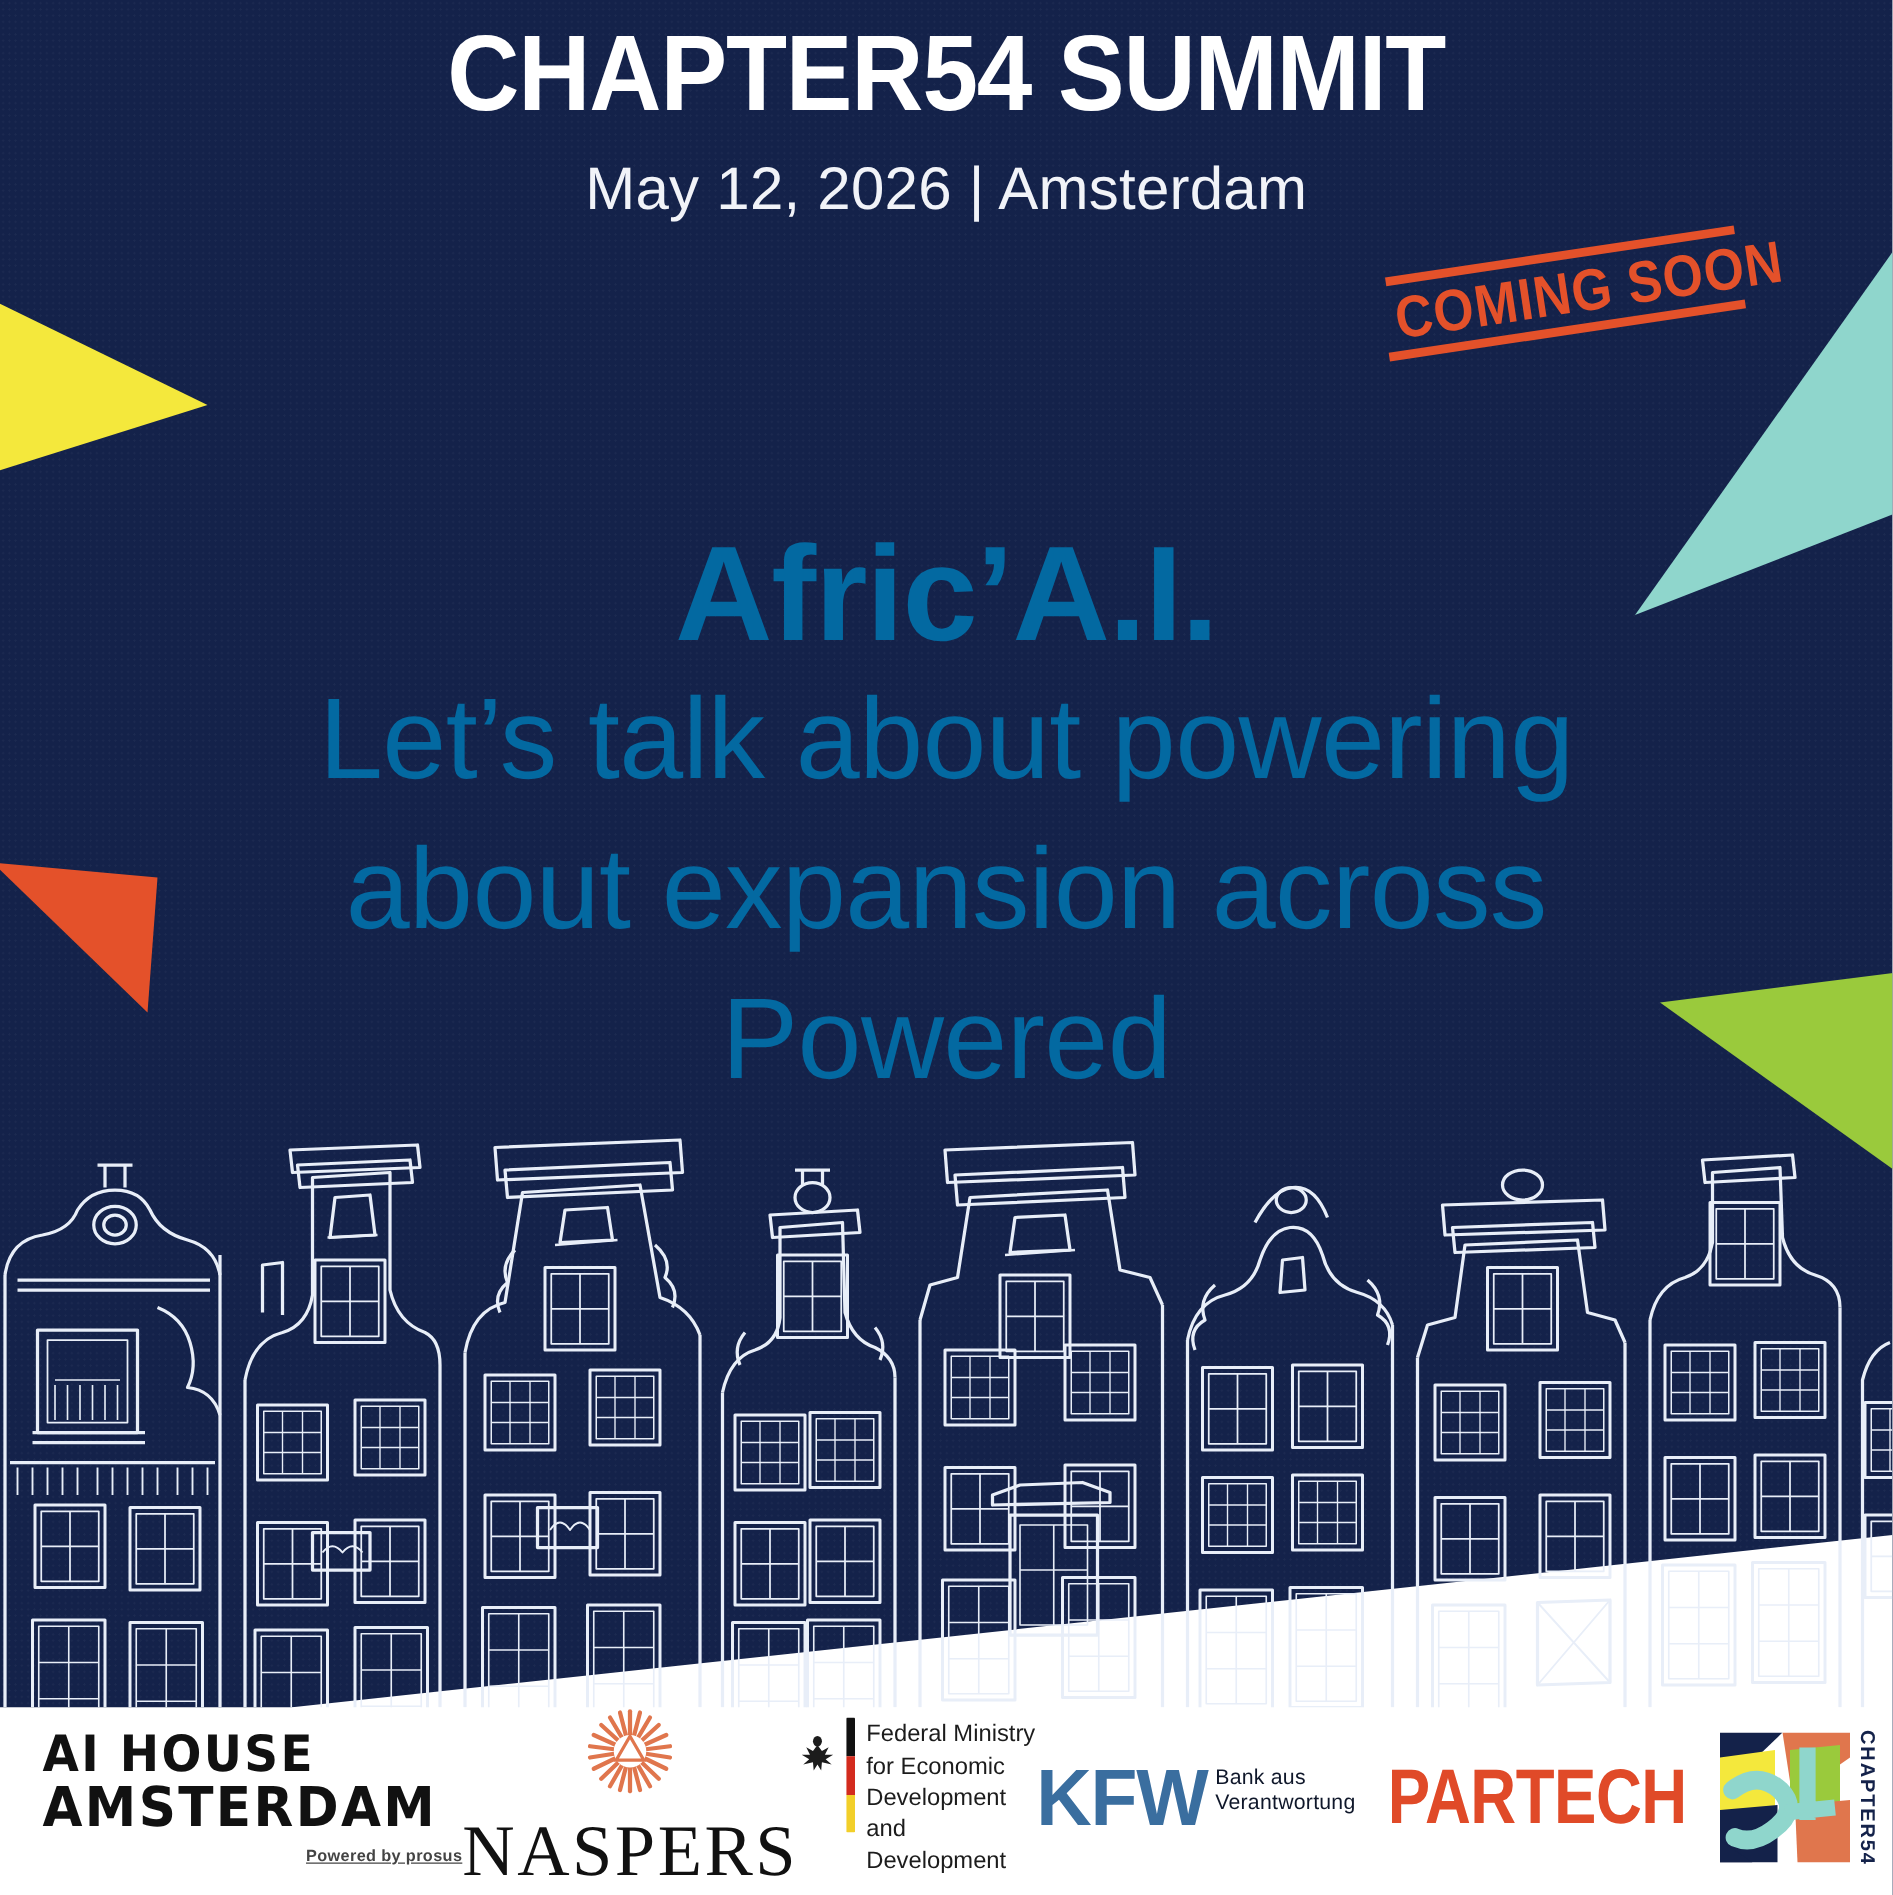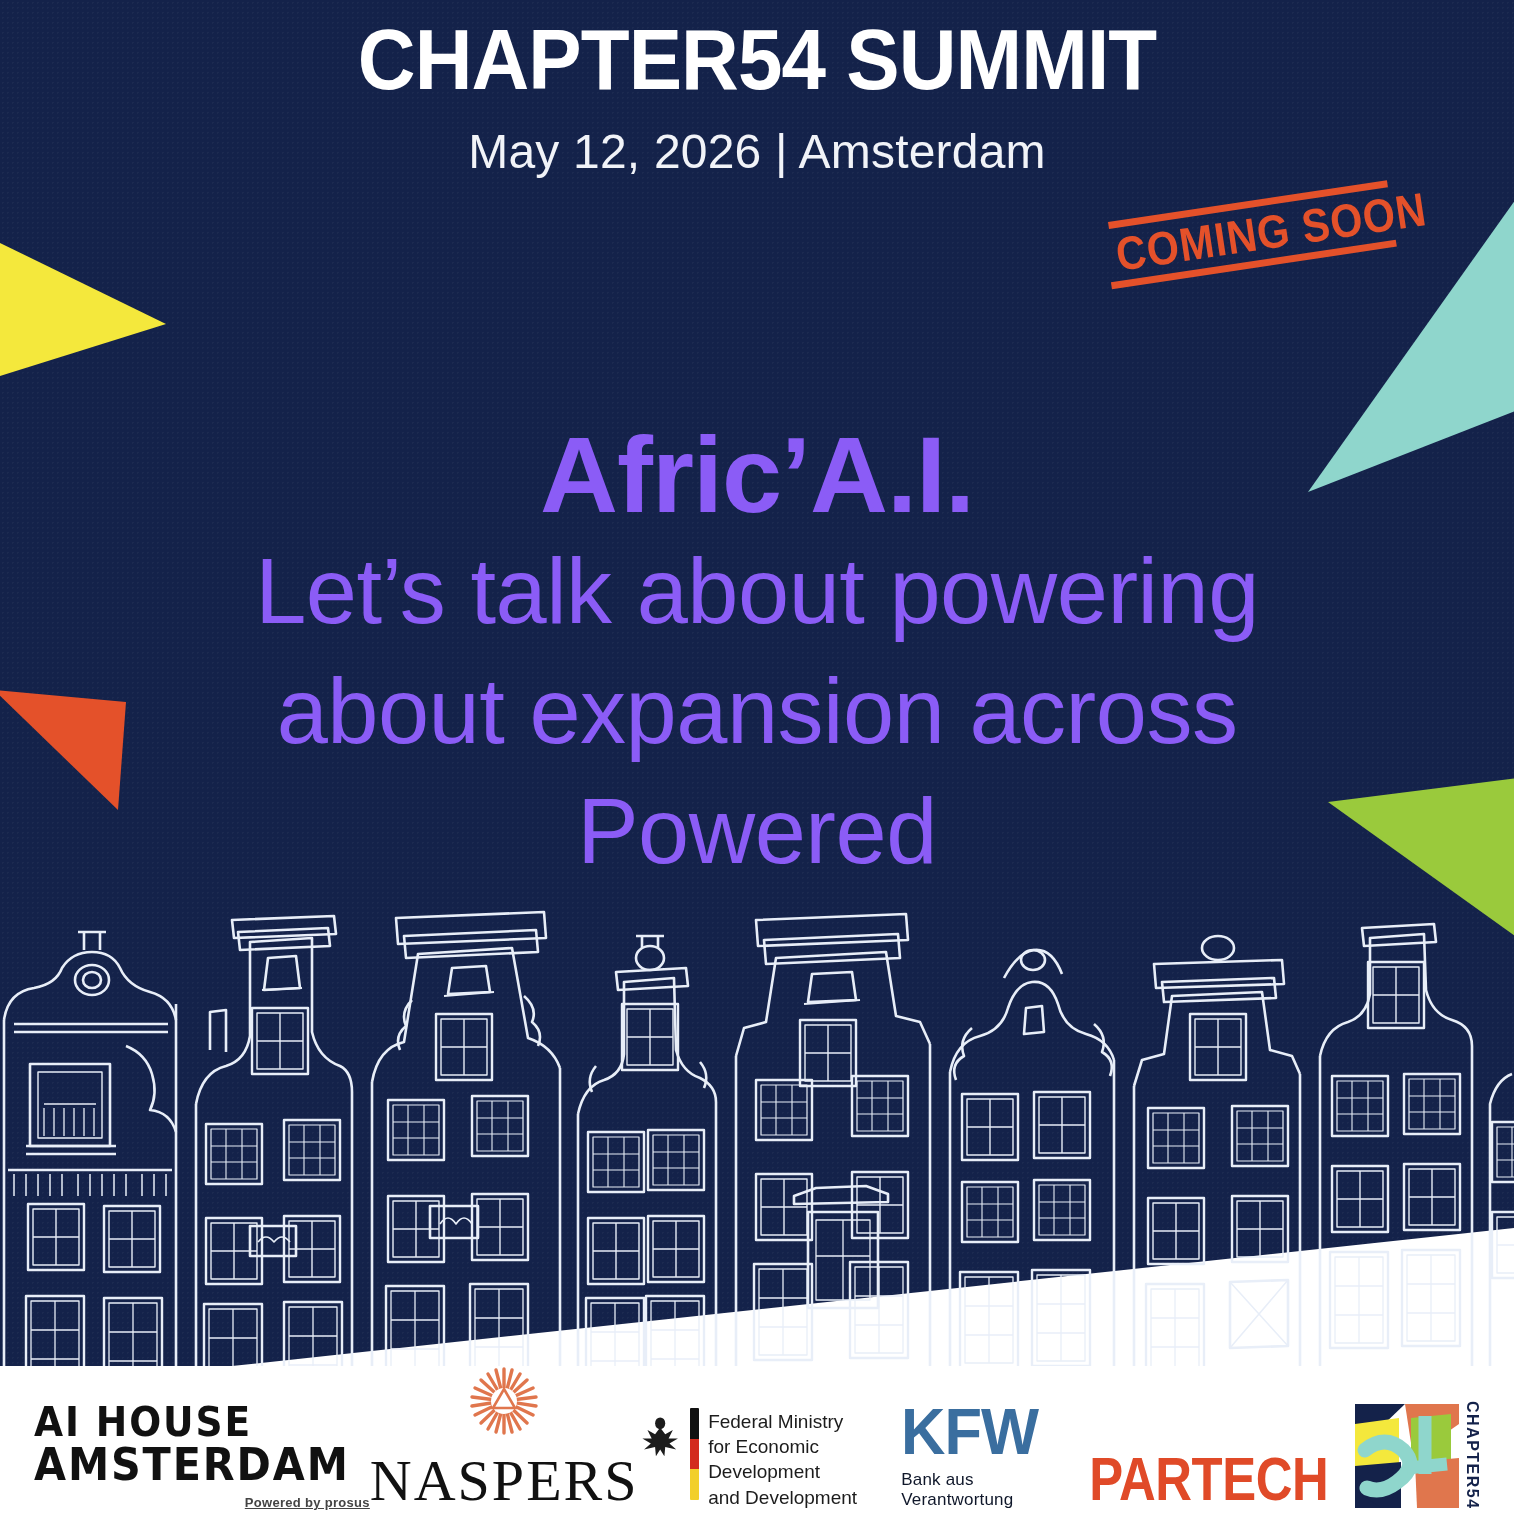--- a/index.html
+++ b/index.html
@@ -55,38 +55,38 @@
   .stamp-rule.bot{width:288px;margin-left:-6px;}
   .stamp-text{
     font-size:47px;font-weight:700;line-height:1.02;
     letter-spacing:1px;padding:3px 0 2px 4px;
     transform:scaleX(.88);transform-origin:left center;
     white-space:nowrap;
   }
   
   .headline{
     position:absolute;left:0;top:418px;width:1514px;text-align:center;
-    color:#8b5cf6;
+    color:#0369a1;
   }
   .hl-lead{
     font-size:108px;font-weight:700;line-height:1.06;letter-spacing:-1px;
   }
   .hl-line{
     font-size:92px;font-weight:400;line-height:1.30;letter-spacing:-.5px;
   }
   
   .skyline{
     position:absolute;left:0;bottom:150px;width:1514px;height:470px;
     overflow:hidden;
   }
   .skyline svg{display:block;}
   
   .logobar{
     position:absolute;left:0;bottom:0;width:1514px;height:150px;
-    display:flex;align-items:flex-end;justify-content:space-between;
+    display:flex;align-items:center;justify-content:space-between;
     padding:0 34px 6px 34px;box-sizing:border-box;
   }
   .logo{display:flex;align-items:center;}
   
   .aihouse{flex-direction:column;align-items:flex-start;}
   .aihouse .l1,.aihouse .l2{
     color:#111111;font-weight:700;font-size:40px;line-height:1.02;
     letter-spacing:2px;font-family:"DejaVu Sans", sans-serif;
     transform:scaleX(.94);transform-origin:left center;
   }
@@ -104,21 +104,21 @@
   
   .bmz{align-items:flex-start;gap:9px;}
   .bmz .flag{width:11px;height:92px;display:flex;flex-direction:column;
     border-radius:1px;overflow:hidden;}
   .bmz .flag i{flex:1;display:block;}
   .bmz .txt{
     color:#1c1c1c;font-size:19px;line-height:1.33;font-weight:400;
     padding-top:1px;
   }
   
-  .kfw{flex-direction:column;align-items:flex-start;}
+  .kfw{align-items:flex-start;}
   .kfw .word{
     color:#3a6e9f;font-size:64px;font-weight:700;line-height:1;
     letter-spacing:-1px;transform:scaleX(.96);transform-origin:left center;
   }
   .kfw .tag{color:#0f172a;font-size:17px;margin-top:6px;letter-spacing:.2px;}
   
   .partech{
     color:#e04a28;font-size:62px;font-weight:700;line-height:1;
     letter-spacing:-.5px;transform:scaleX(.82);transform-origin:center;
   }

